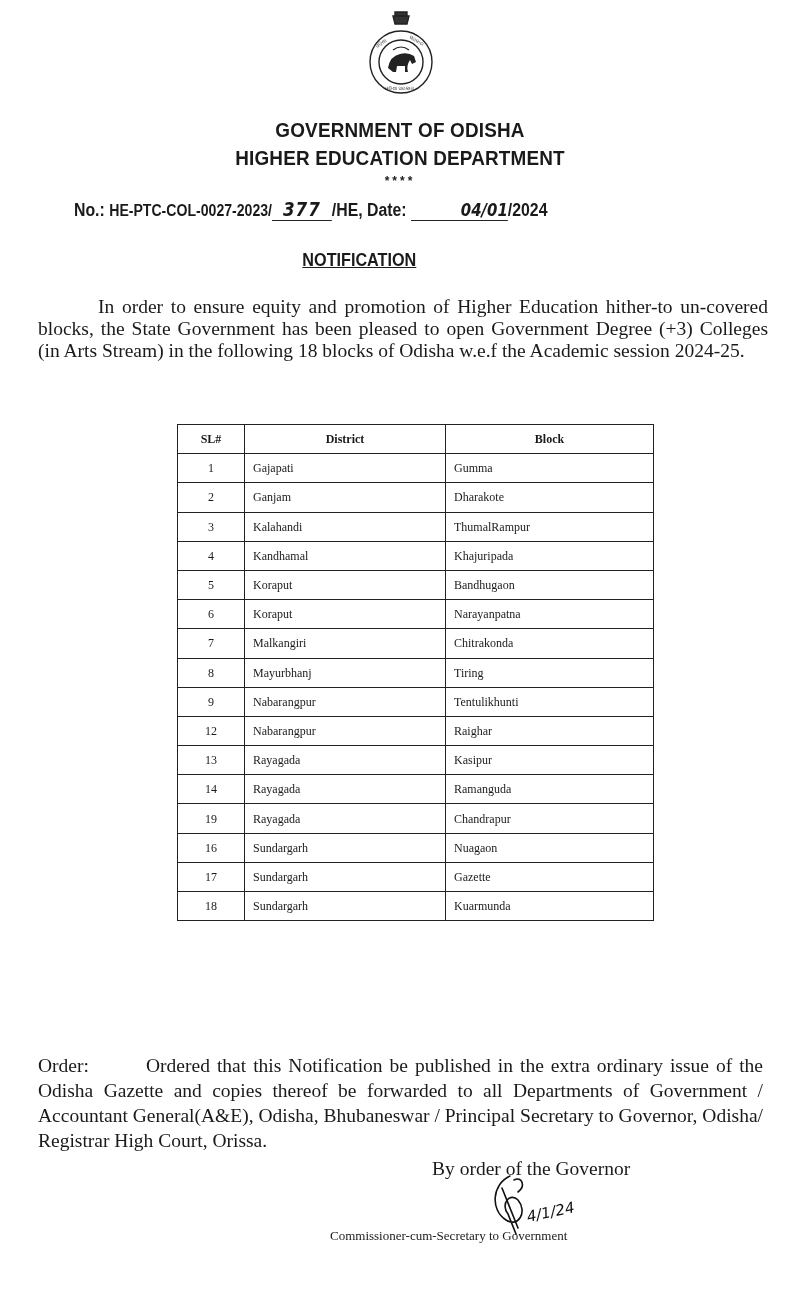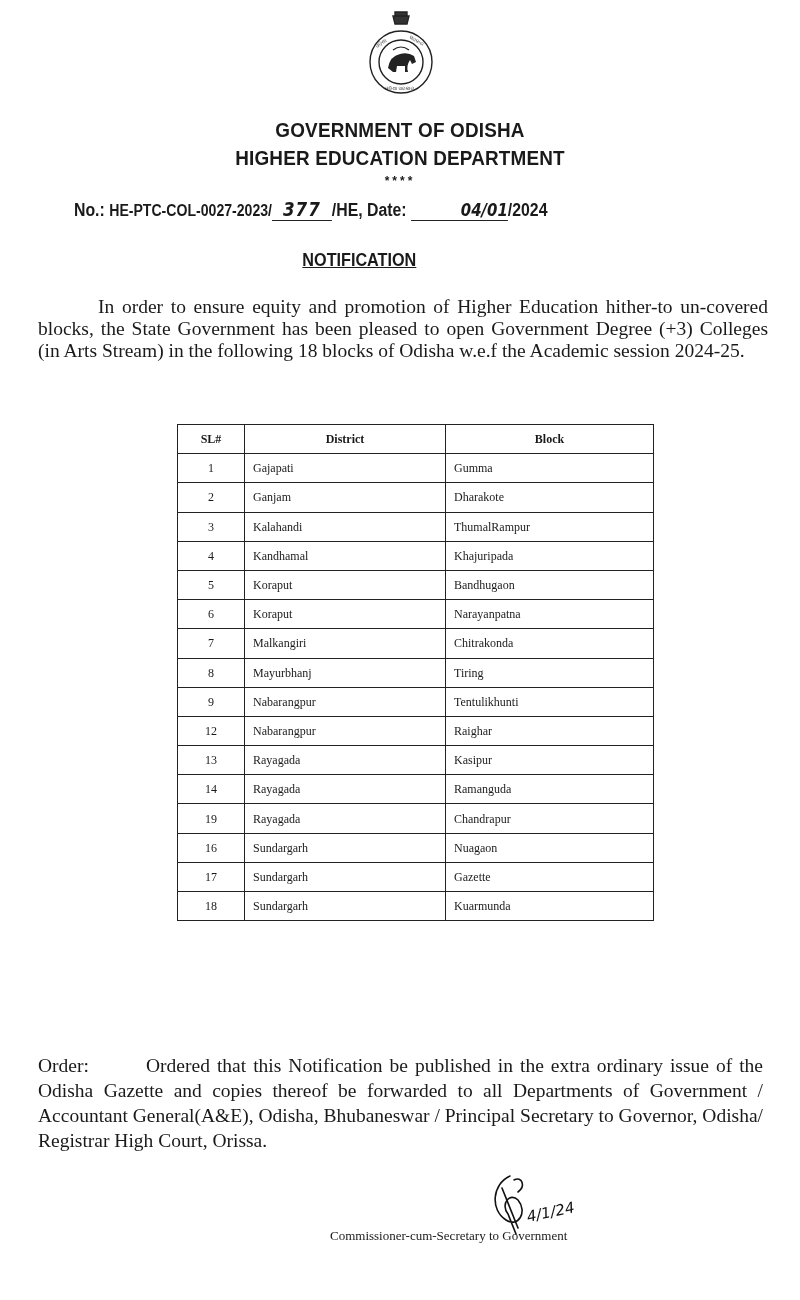--- a/index.html
+++ b/index.html
@@ -185,20 +185,21 @@
           <td class="dist">Sundargarh</td>
           <td>Kuarmunda</td>
         </tr>
     </tbody>
   </table>
 
   <div class="order">
     <span class="label">Order:</span><span>Ordered that this Notification be published in the extra ordinary issue of the Odisha Gazette and copies thereof be forwarded to all Departments of Government / Accountant General(A&amp;E), Odisha, Bhubaneswar / Principal Secretary to Governor, Odisha/ Registrar High Court, Orissa.</span>
   </div>
 
+  <div class="byorder">By order of the Governor</div>
 
   <svg class="signature" viewBox="0 0 110 70">
     <g fill="none" stroke="#111" stroke-width="1.6" stroke-linecap="round">
       <path d="M22 6 C 4 14, 2 40, 18 50 C 30 58, 40 42, 30 30 C 22 22, 12 34, 20 44 L 28 64"></path>
       <path d="M14 18 L 30 58"></path>
       <path d="M26 10 C 34 6, 38 16, 30 22"></path>
     </g>
     <text x="40" y="52" font-family="DejaVu Sans, sans-serif" font-style="italic" font-size="15" fill="#111" transform="rotate(-12 40 52)">4/1/24</text>
   </svg>
 

